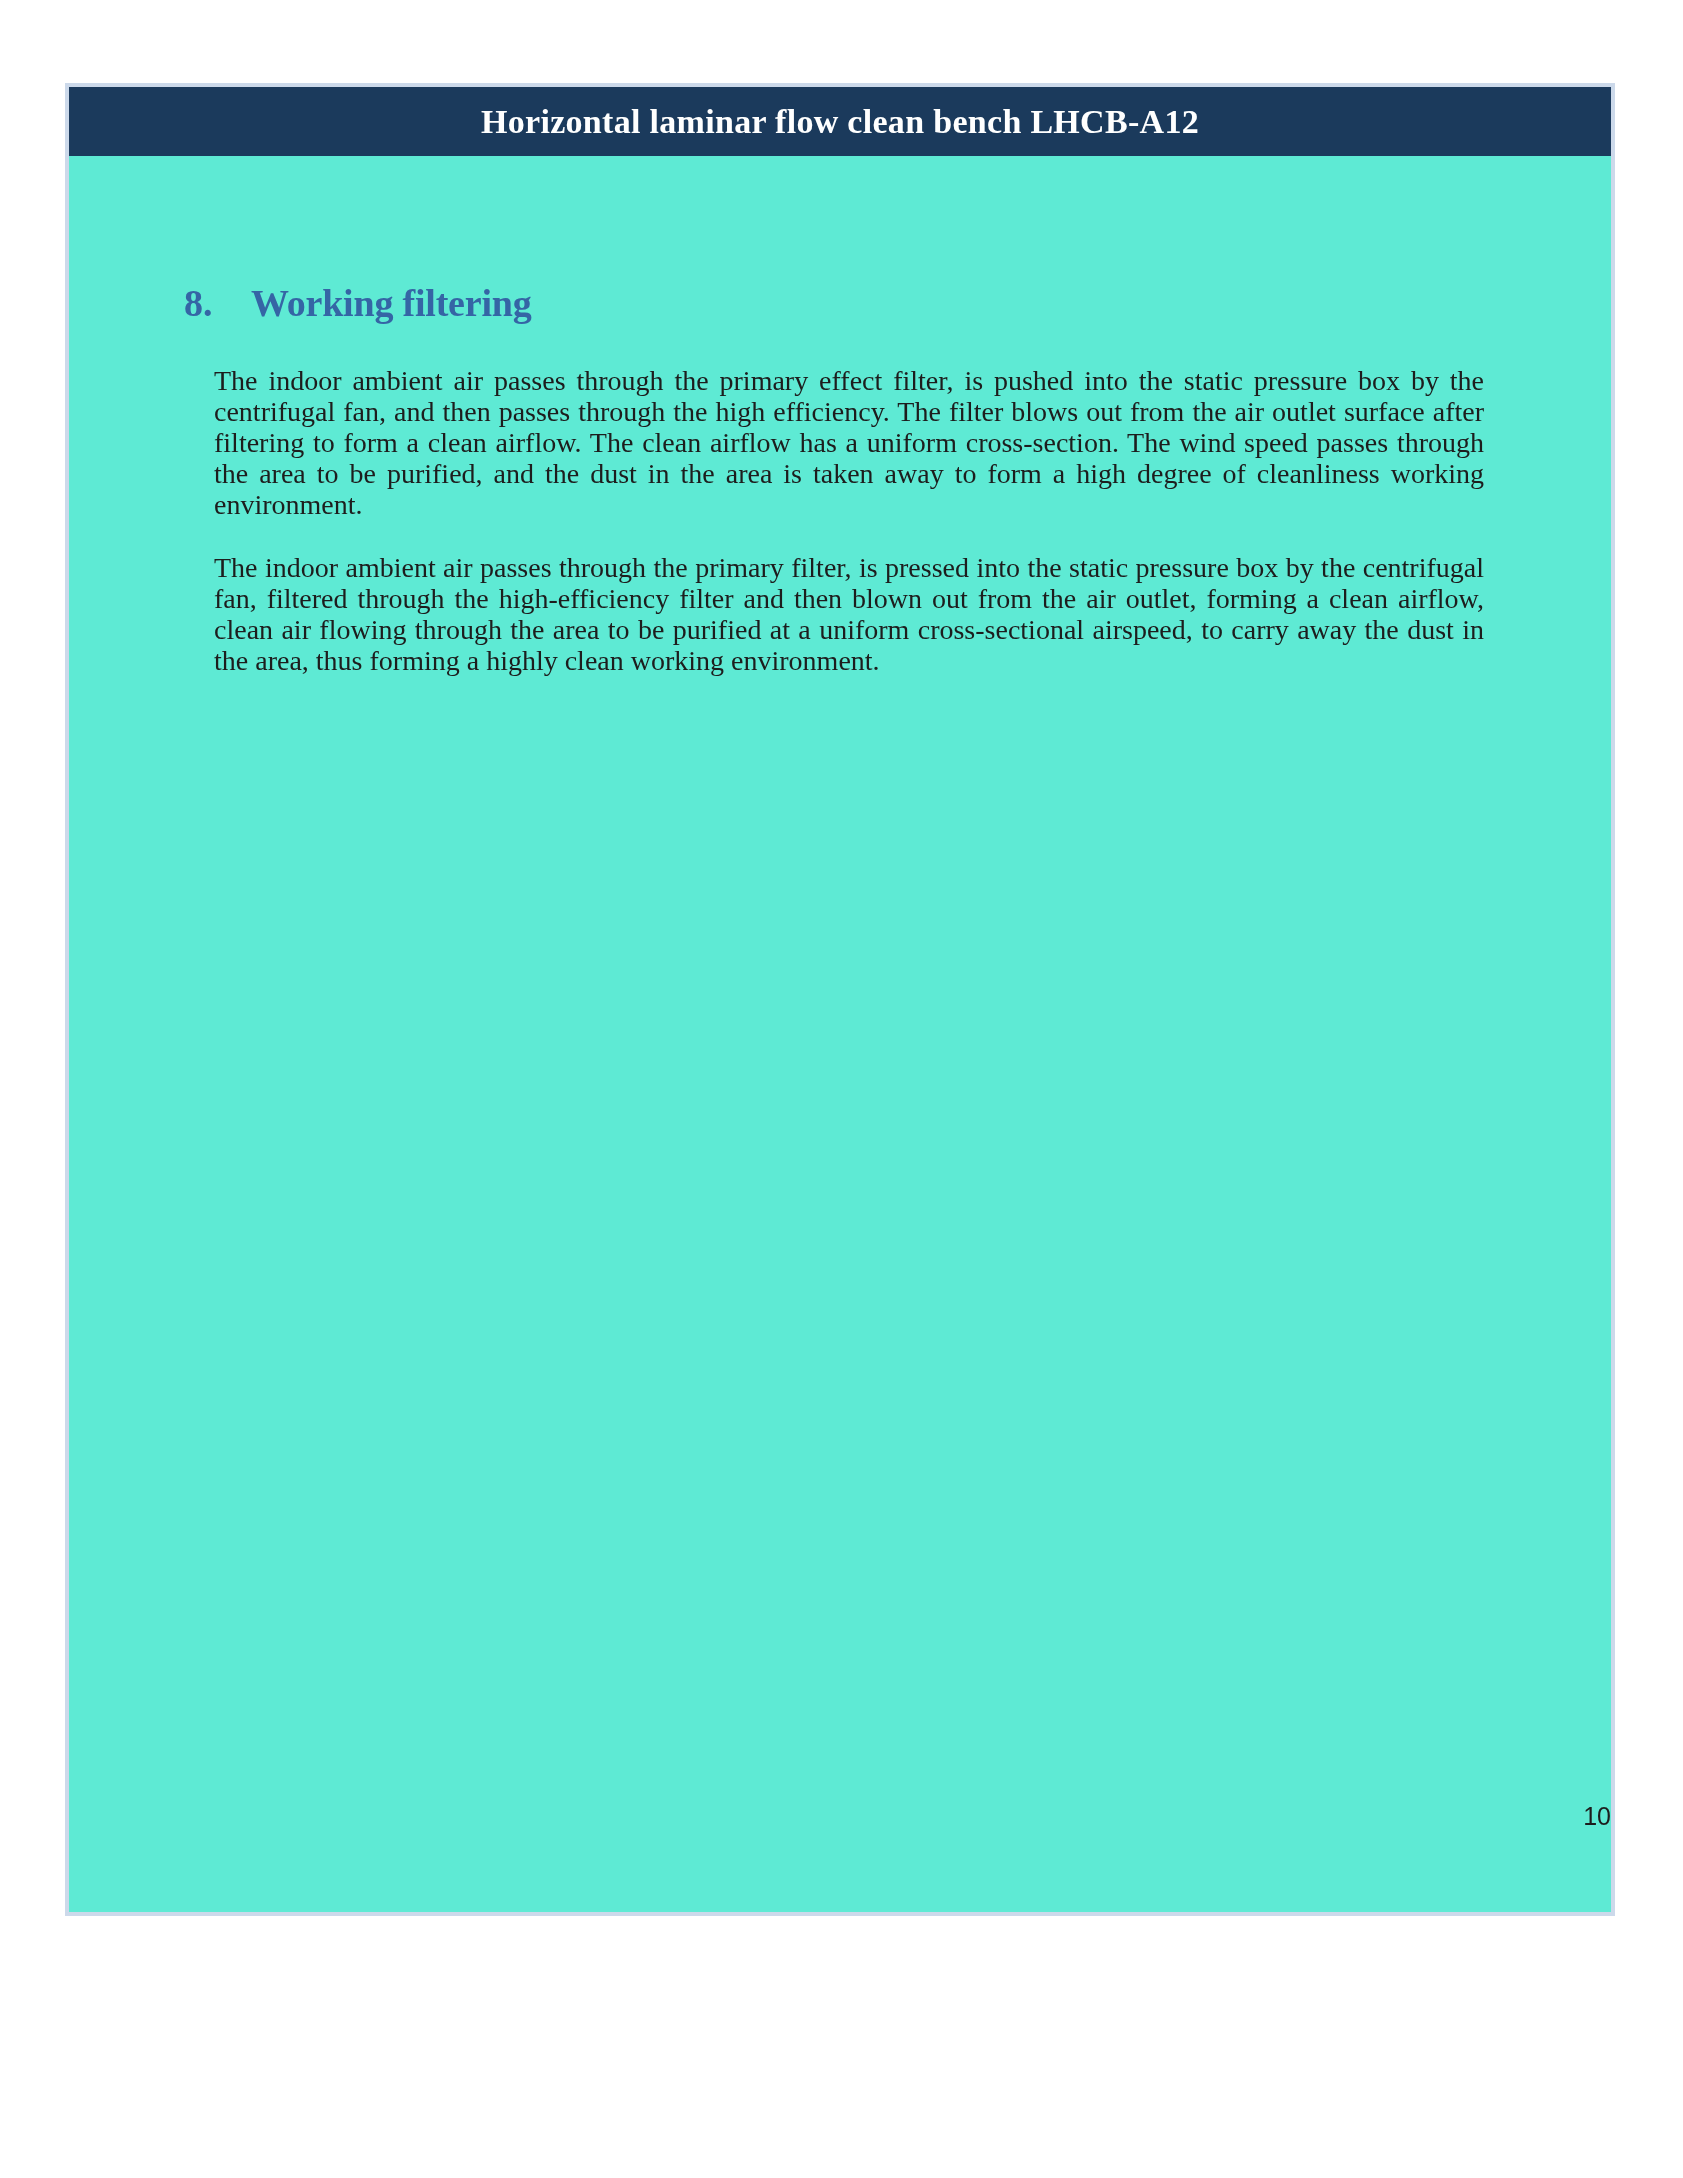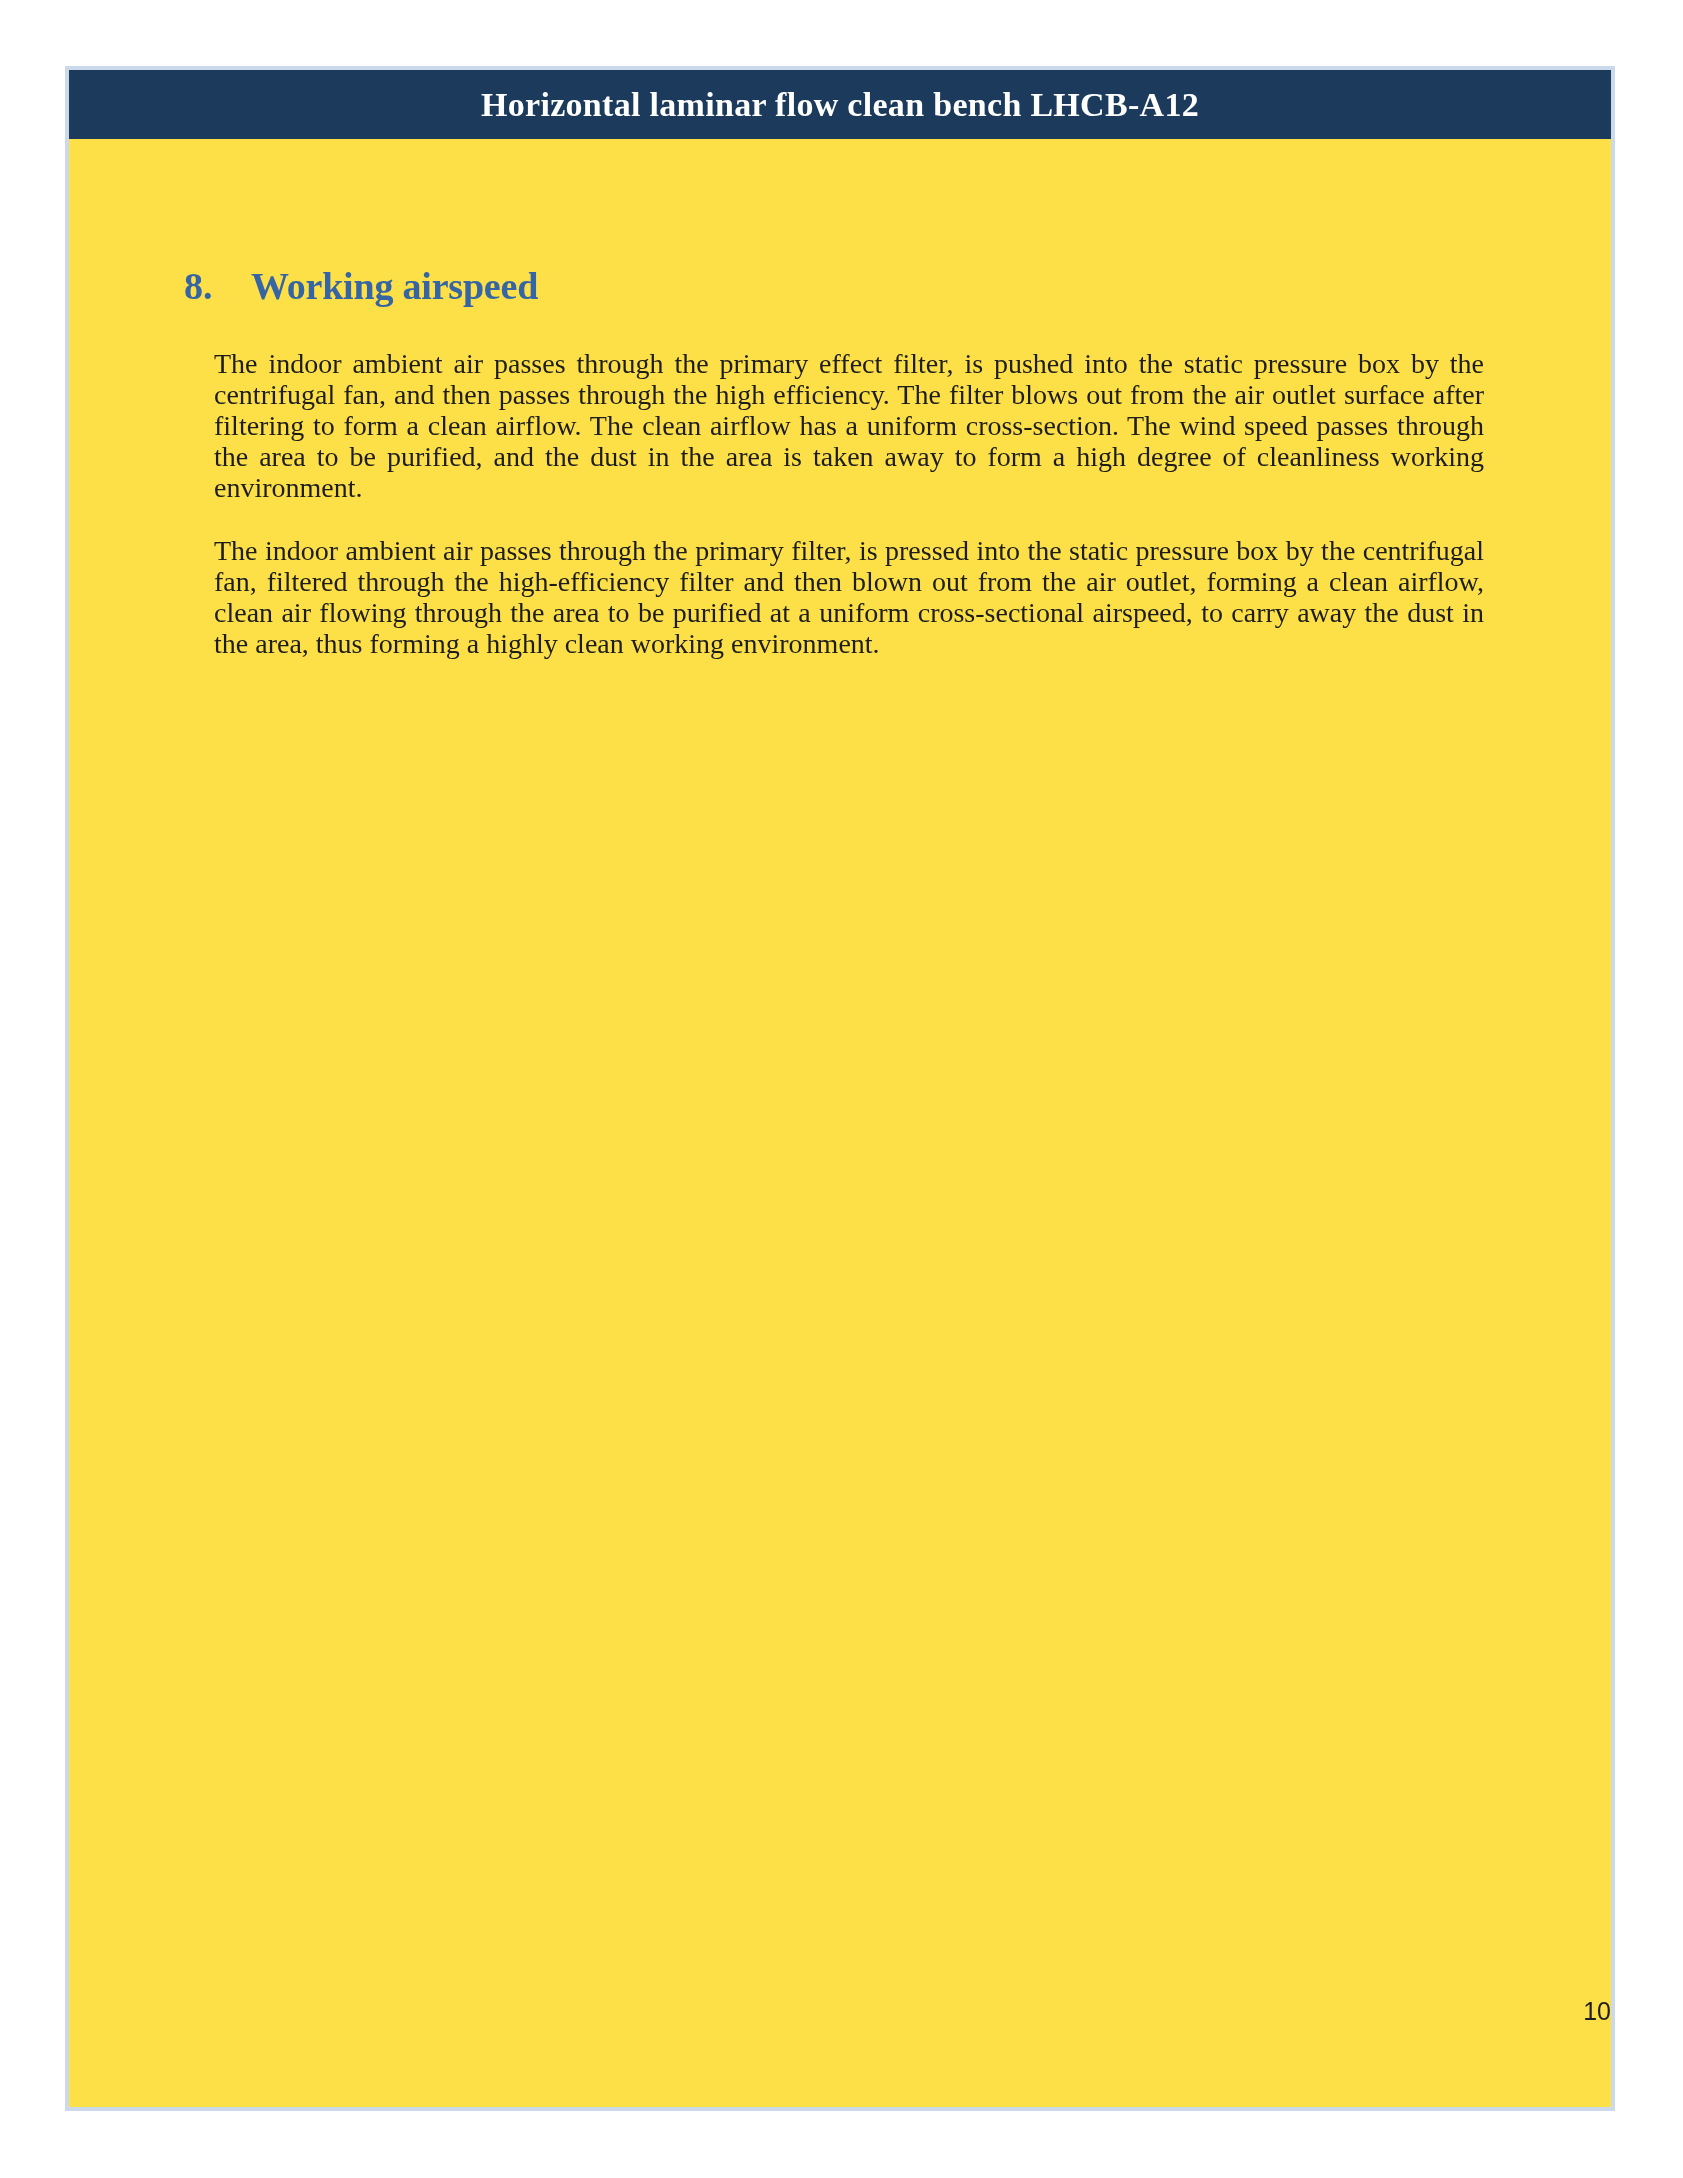--- a/index.html
+++ b/index.html
@@ -8,26 +8,26 @@
     background: #ffffff;
     width: 1683px;
     height: 2178px;
     position: relative;
     font-family: "Liberation Serif", serif;
   }
 
   .page-frame {
     position: absolute;
     left: 65px;
-    top: 66px;
+    top: 83px;
     width: 1550px;
-    height: 2045px;
+    height: 1833px;
     box-sizing: border-box;
     border: 4px solid var(--border-color, #ccd9ea);
-    background: #fde047;
+    background: #5eead4;
   }
 
   .title-bar {
     height: 69px;
     background: var(--header-bg, #1b3a5c);
     display: flex;
     align-items: center;
     justify-content: center;
   }
 
@@ -94,21 +94,21 @@
 <div class="page-frame">
 
   <header class="title-bar">
     <h1 class="doc-title">Horizontal laminar flow clean bench LHCB-A12</h1>
   </header>
 
   <main class="content">
 
     <h2 class="section-heading">
       <span class="section-number">8.</span>
-      <span class="section-title">Working airspeed</span>
+      <span class="section-title">Working filtering</span>
     </h2>
 
     <p class="body-paragraph">The indoor ambient air passes through the primary effect filter, is pushed into the static pressure box by the centrifugal fan, and then passes through the high efficiency. The filter blows out from the air outlet surface after filtering to form a clean airflow. The clean airflow has a uniform cross-section. The wind speed passes through the area to be purified, and the dust in the area is taken away to form a high degree of cleanliness working environment.</p>
 
     <p class="body-paragraph">The indoor ambient air passes through the primary filter, is pressed into the static pressure box by the centrifugal fan, filtered through the high-efficiency filter and then blown out from the air outlet, forming a clean airflow, clean air flowing through the area to be purified at a uniform cross-sectional airspeed, to carry away the dust in the area, thus forming a highly clean working environment.</p>
 
   </main>
 
   <footer class="page-footer">
     <span>10</span>

